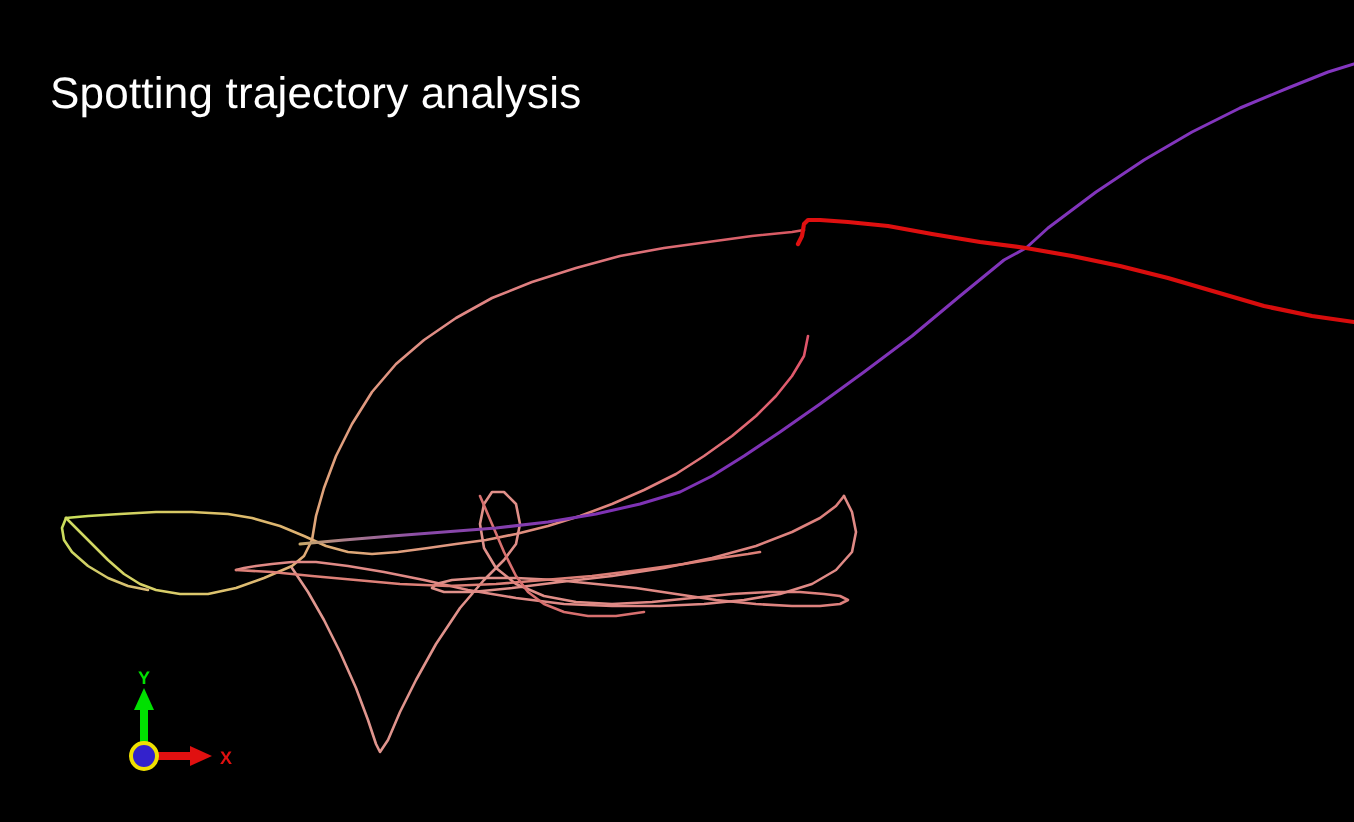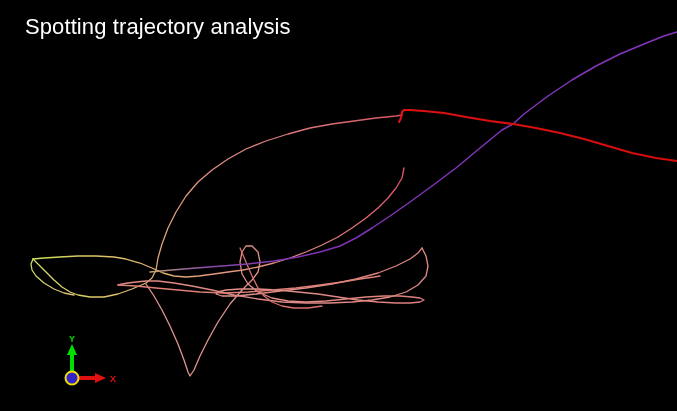--- a/index.html
+++ b/index.html
@@ -25,21 +25,21 @@
     position: absolute;
     left: 0;
     top: 0;
     width: 677px;
     height: 411px;
     display: block;
   }
   #title-label {
     position: absolute;
     left: 25px;
-    top: 16px;
+    top: 36px;
     color: #ffffff;
     font-family: "Liberation Sans", sans-serif;
     font-size: 22px;
     font-weight: 400;
     letter-spacing: 0.1px;
     white-space: nowrap;
     line-height: 1;
     user-select: none;
   }
   #axis-gizmo {

